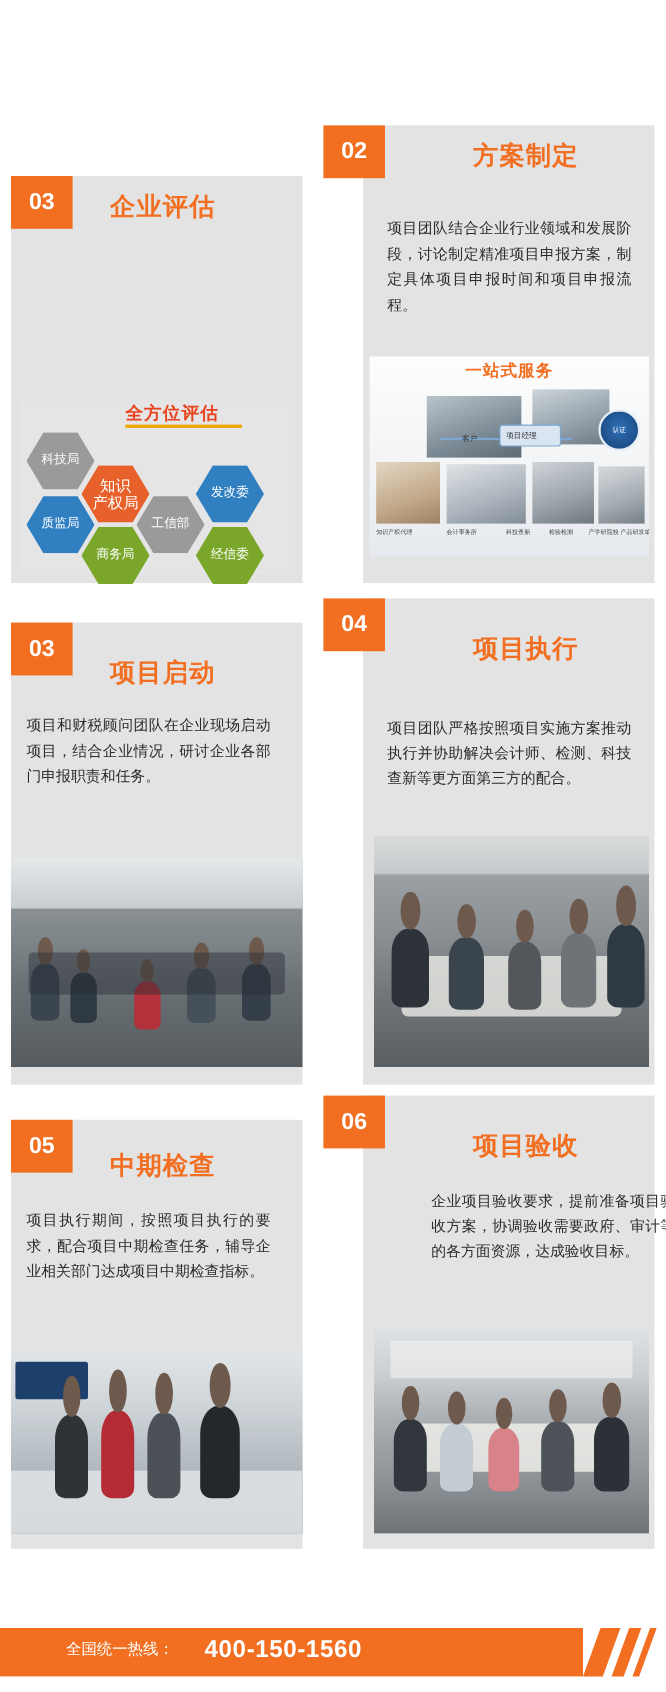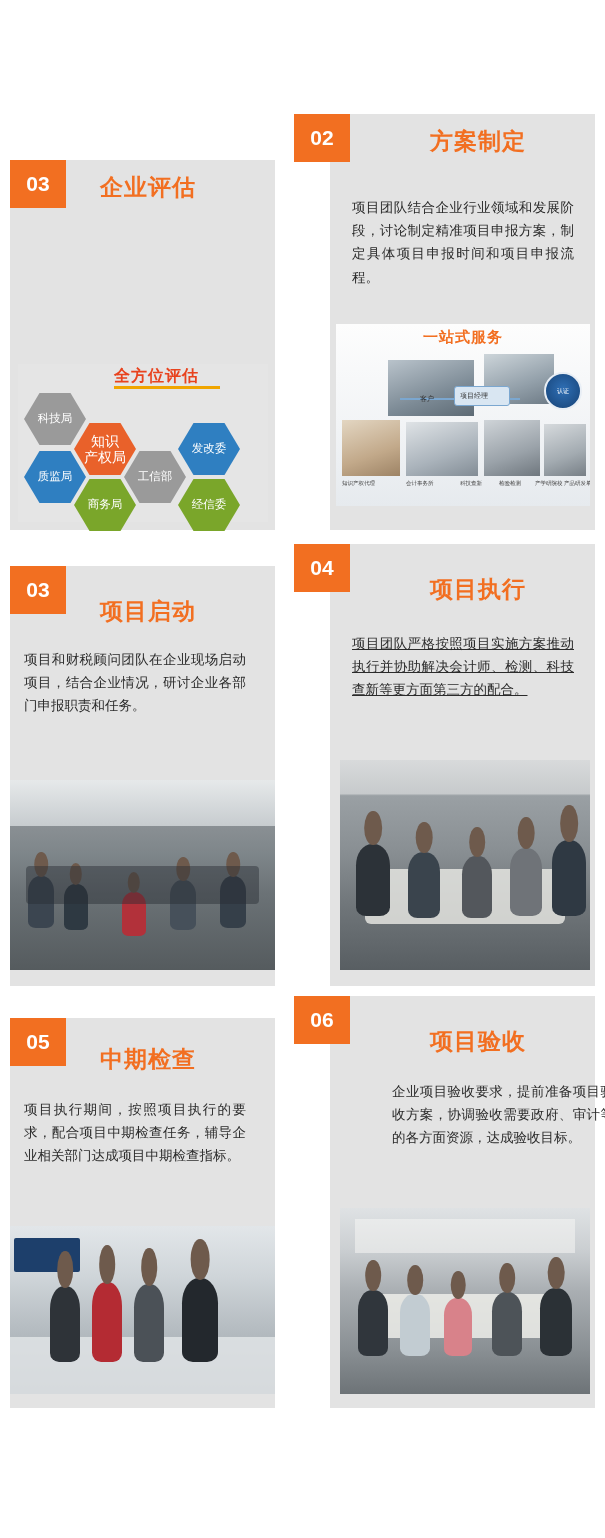--- a/index.html
+++ b/index.html
@@ -326,21 +326,21 @@
     <div class="fig" style="left:54px; top:104px; width:24px; height:46px; background:#2e3942;"></div>
     <div class="fig" style="left:112px; top:112px; width:24px; height:44px; background:#b2313a;"></div>
     <div class="fig" style="left:160px; top:100px; width:26px; height:50px; background:#46505a;"></div>
     <div class="fig" style="left:210px; top:96px; width:26px; height:52px; background:#353f49;"></div>
   </div>
 
   <div class="card" style="left:330px; top:544px; width:265px; height:442px;">
   </div>
   <div class="num-badge" style="left:294px; top:544px;">04</div>
   <div class="card-title" style="left:430px; top:574px;">项目执行</div>
-  <div class="card-body" style="left:352px; top:632px; width:222px;text-decoration:underline;">项目团队严格按照项目实施方案推动执行并协助解决会计师、检测、科技查新等更方面第三方的配合。</div>
+  <div class="card-body" style="left:352px; top:650px; width:222px;">项目团队严格按照项目实施方案推动执行并协助解决会计师、检测、科技查新等更方面第三方的配合。</div>
 
   <div class="photo" style="left:340px; top:760px; width:250px; height:210px;
        background:linear-gradient(180deg,#d8dadb 0%,#c7cacc 16%,#9aa0a4 17%,#8a9094 42%,#6f7579 70%,#585e62 100%);">
     <div style="position:absolute; left:10%; top:52%; width:80%; height:26%; background:rgba(235,235,230,.8); border-radius:6px;"></div>
     <div class="fig" style="left:16px; top:84px; width:34px; height:72px; background:#2c3238;"></div>
     <div class="fig" style="left:68px; top:92px; width:32px; height:66px; background:#3a444d;"></div>
     <div class="fig" style="left:122px; top:96px; width:30px; height:62px; background:#53575c;"></div>
     <div class="fig" style="left:170px; top:88px; width:32px; height:68px; background:#6f7378;"></div>
     <div class="fig" style="left:212px; top:80px; width:34px; height:76px; background:#2f3943;"></div>
   </div>
@@ -371,14 +371,22 @@
        background:linear-gradient(180deg,#dfe2e4 0%,#cbcfd2 22%,#a9aeb2 45%,#8b9195 75%,#6d7377 100%);">
     <div style="position:absolute; left:6%; top:6%; width:88%; height:18%; background:rgba(246,246,244,.55);"></div>
     <div style="position:absolute; left:8%; top:46%; width:84%; height:24%; background:rgba(240,240,236,.82); border-radius:6px;"></div>
     <div class="fig" style="left:18px; top:82px; width:30px; height:66px; background:#30363c;"></div>
     <div class="fig" style="left:60px; top:86px; width:30px; height:62px; background:#c2ccd2;"></div>
     <div class="fig" style="left:104px; top:90px; width:28px; height:58px; background:#d8828a;"></div>
     <div class="fig" style="left:152px; top:84px; width:30px; height:64px; background:#4d5358;"></div>
     <div class="fig" style="left:200px; top:80px; width:32px; height:68px; background:#2b3136;"></div>
   </div>
 
+  <div class="footer">
+    <div class="ft-slash ft-s3"></div>
+    <div class="ft-slash ft-s2"></div>
+    <div class="ft-slash ft-s1"></div>
+    <div class="ft-bar"></div>
+    <div class="ft-text">全国统一热线：</div>
+    <div class="ft-phone">400-150-1560</div>
+  </div>
 
 </div>
 
 </body></html>

